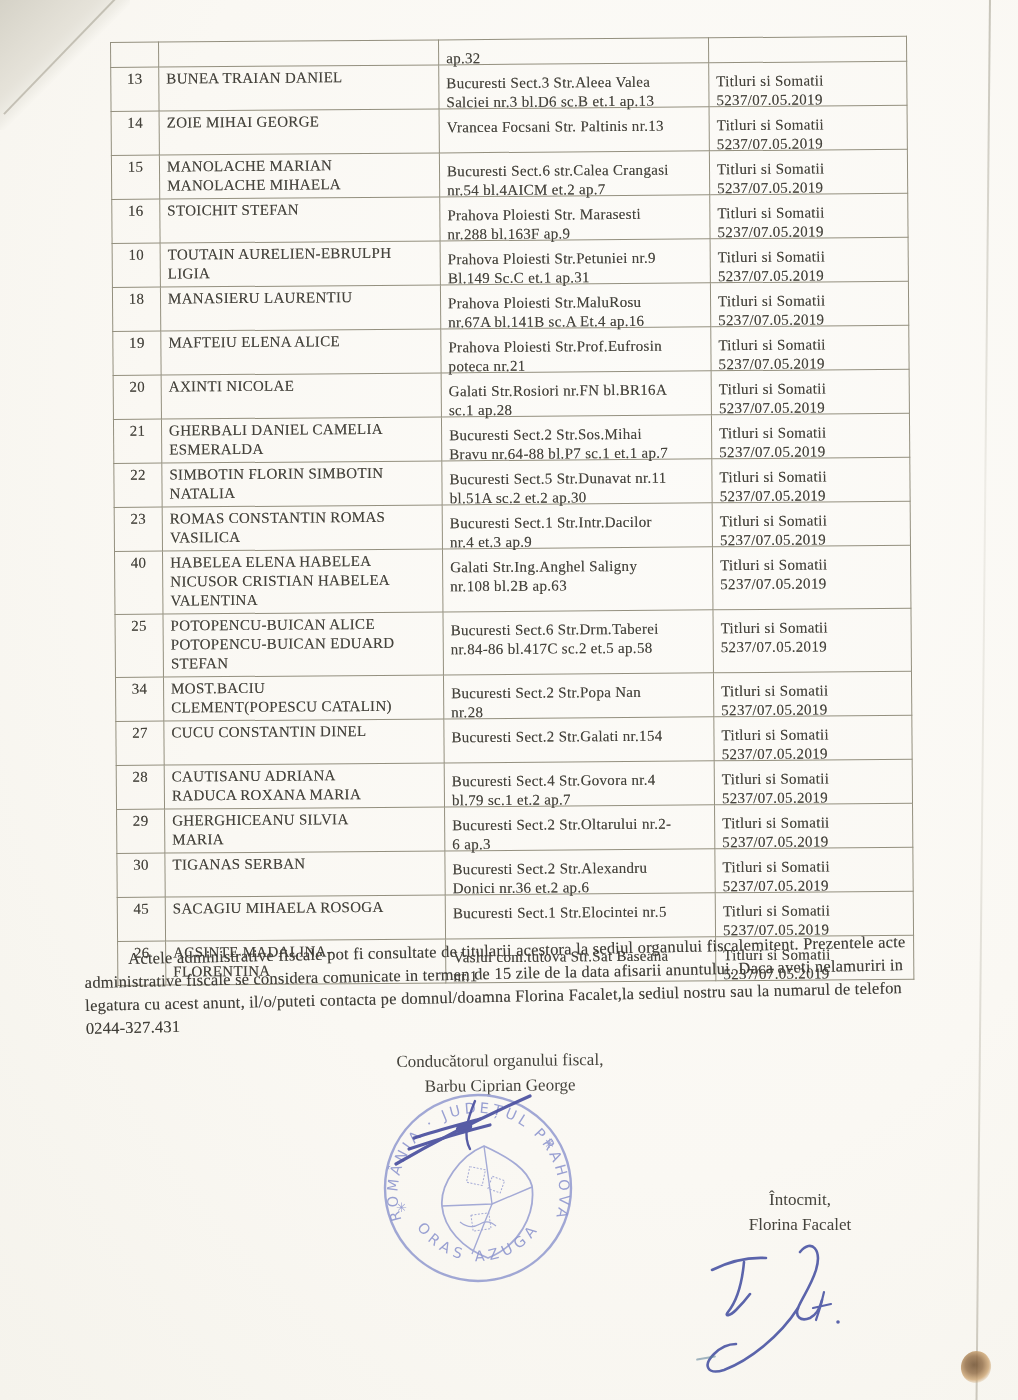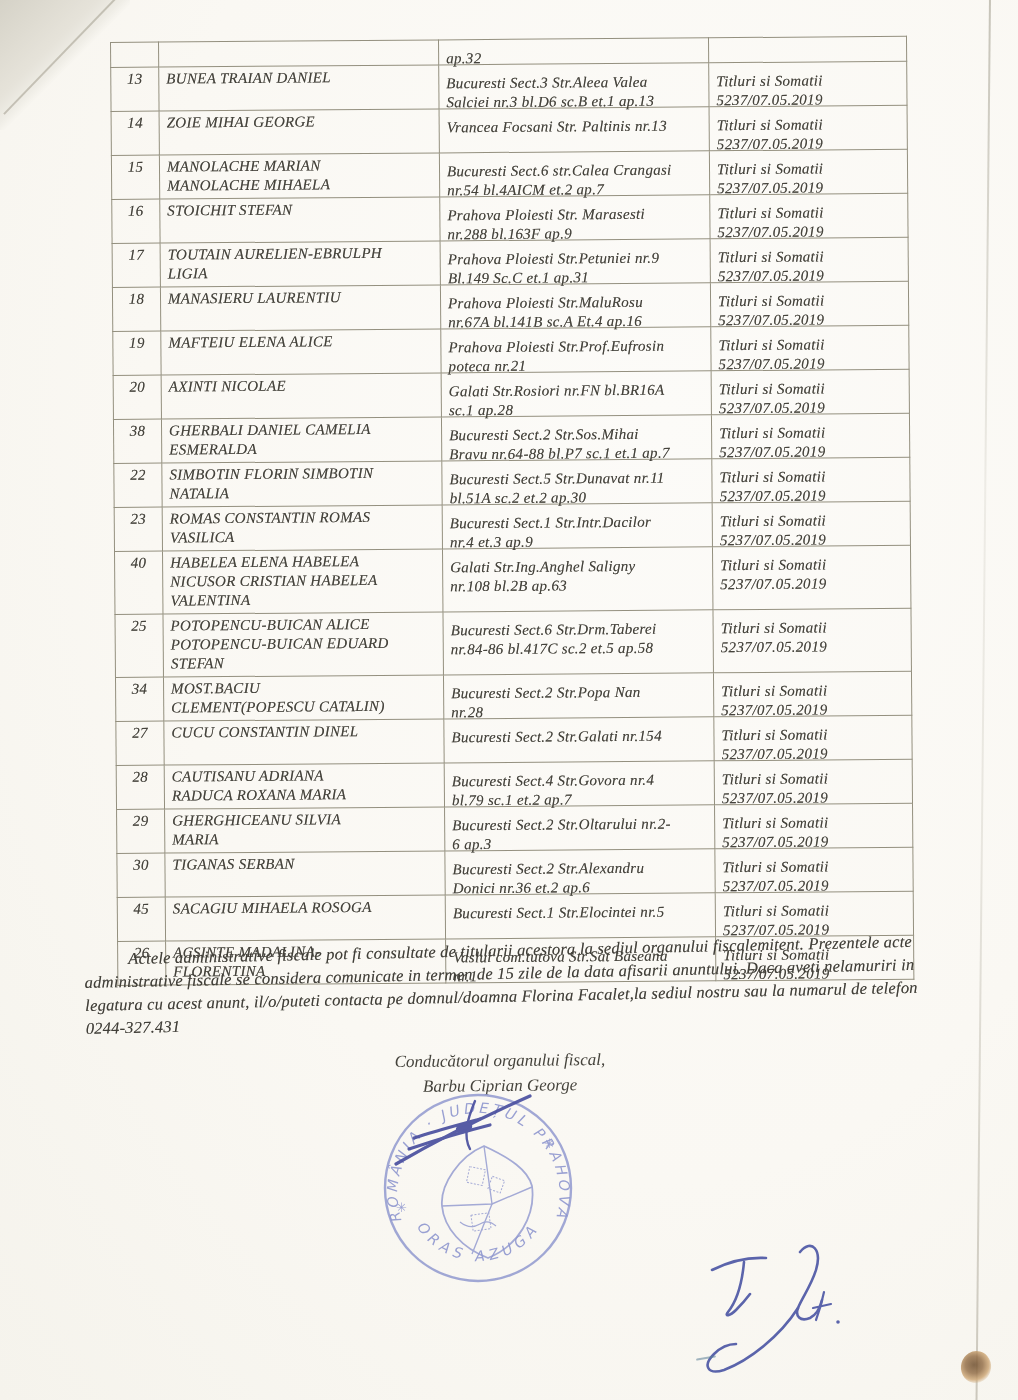--- a/index.html
+++ b/index.html
@@ -1,20 +1,20 @@
 <!DOCTYPE html>
 <html><head>
 <meta charset="utf-8">
 <style>
   * { margin:0; padding:0; box-sizing:border-box; }
   html,body { background:#e9e7e0; }
   .sheet {
     position:relative; width:1018px; height:1400px; overflow:hidden;
     background: radial-gradient(ellipse at 65% 30%, #fcfbf8 0%, #faf8f3 55%, #f5f3ec 100%);
-    font-family:"Liberation Serif", serif; color:#3f3d37;font-style:italic;
+    font-family:"Liberation Serif", serif; color:#3f3d37;
   }
   
   .corner-fold {
     position:absolute; left:0; top:0; width:130px; height:130px;
     background: linear-gradient(135deg, #d5d2c7 0%, #e6e3da 38%, #efede6 47%, rgba(250,248,243,0) 52%);
   }
   .corner-fold-line {
     position:absolute; left:-22px; top:52px; width:170px; height:2px;
     background:#aea99b; transform:rotate(-46deg); opacity:.65;
   }
@@ -110,21 +110,21 @@
           </tr>
           <tr>
             <td class="c-no">16</td>
             <td class="c-name">STOICHIT STEFAN</td>
             <td class="c-addr"><span class="drop">Prahova Ploiesti Str. Marasesti
 nr.288 bl.163F ap.9</span></td>
             <td class="c-tit"><span class="drop">Titluri si Somatii
 5237/07.05.2019</span></td>
           </tr>
           <tr>
-            <td class="c-no">17</td>
+            <td class="c-no">10</td>
             <td class="c-name">TOUTAIN AURELIEN-EBRULPH
 LIGIA</td>
             <td class="c-addr"><span class="drop">Prahova Ploiesti Str.Petuniei nr.9
 Bl.149 Sc.C et.1 ap.31</span></td>
             <td class="c-tit"><span class="drop">Titluri si Somatii
 5237/07.05.2019</span></td>
           </tr>
           <tr>
             <td class="c-no">18</td>
             <td class="c-name">MANASIERU LAURENTIU</td>
@@ -143,21 +143,21 @@
           </tr>
           <tr>
             <td class="c-no">20</td>
             <td class="c-name">AXINTI NICOLAE</td>
             <td class="c-addr"><span class="drop">Galati Str.Rosiori nr.FN bl.BR16A
 sc.1 ap.28</span></td>
             <td class="c-tit"><span class="drop">Titluri si Somatii
 5237/07.05.2019</span></td>
           </tr>
           <tr>
-            <td class="c-no">38</td>
+            <td class="c-no">21</td>
             <td class="c-name">GHERBALI DANIEL CAMELIA
 ESMERALDA</td>
             <td class="c-addr"><span class="drop">Bucuresti Sect.2 Str.Sos.Mihai
 Bravu nr.64-88 bl.P7 sc.1 et.1 ap.7</span></td>
             <td class="c-tit"><span class="drop">Titluri si Somatii
 5237/07.05.2019</span></td>
           </tr>
           <tr>
             <td class="c-no">22</td>
             <td class="c-name">SIMBOTIN FLORIN SIMBOTIN
@@ -294,20 +294,24 @@
     </g>
     <g fill="none" stroke="#4a4f9f" stroke-width="3.2" stroke-linecap="round" opacity=".92">
       <path d="M20,78 C62,54 118,26 154,10"></path>
       <path d="M38,52 C62,44 86,38 104,33"></path>
       <path d="M33,63 C60,54 90,45 114,39"></path>
       <path d="M99,15 C91,34 87,50 94,63" stroke-width="2.4"></path>
       <ellipse cx="88" cy="42" rx="7" ry="3.5" fill="#4a4f9f" transform="rotate(-18 88 42)"></ellipse>
     </g>
   </svg>
 
+  <div class="prepared-block">
+    <div>Întocmit,</div>
+    <div>Florina Facalet</div>
+  </div>
 
   <svg class="sig2-svg" width="210" height="150" viewBox="0 0 210 150">
     <g fill="none" stroke="#4a55a4" stroke-width="2.6" stroke-linecap="round" opacity=".9">
       <path d="M30,36 C48,27 66,23 84,24"></path>
       <path d="M62,28 C60,50 54,68 46,78 C42,83 48,82 54,76 C60,70 65,64 68,60"></path>
       <path d="M118,18 C130,4 140,16 134,36 C129,52 120,64 116,74 C113,82 118,88 128,84 C134,81 138,74 140,66"></path>
       <path d="M142,58 C140,68 137,78 134,86 M131,74 L149,70" stroke-width="2.2"></path>
       <path d="M116,74 C98,102 68,126 42,136 C26,141 20,132 32,120 C38,114 46,110 54,110"></path>
       <circle cx="156" cy="88" r="1.8" fill="#4a55a4" stroke="none"></circle>
     </g>

